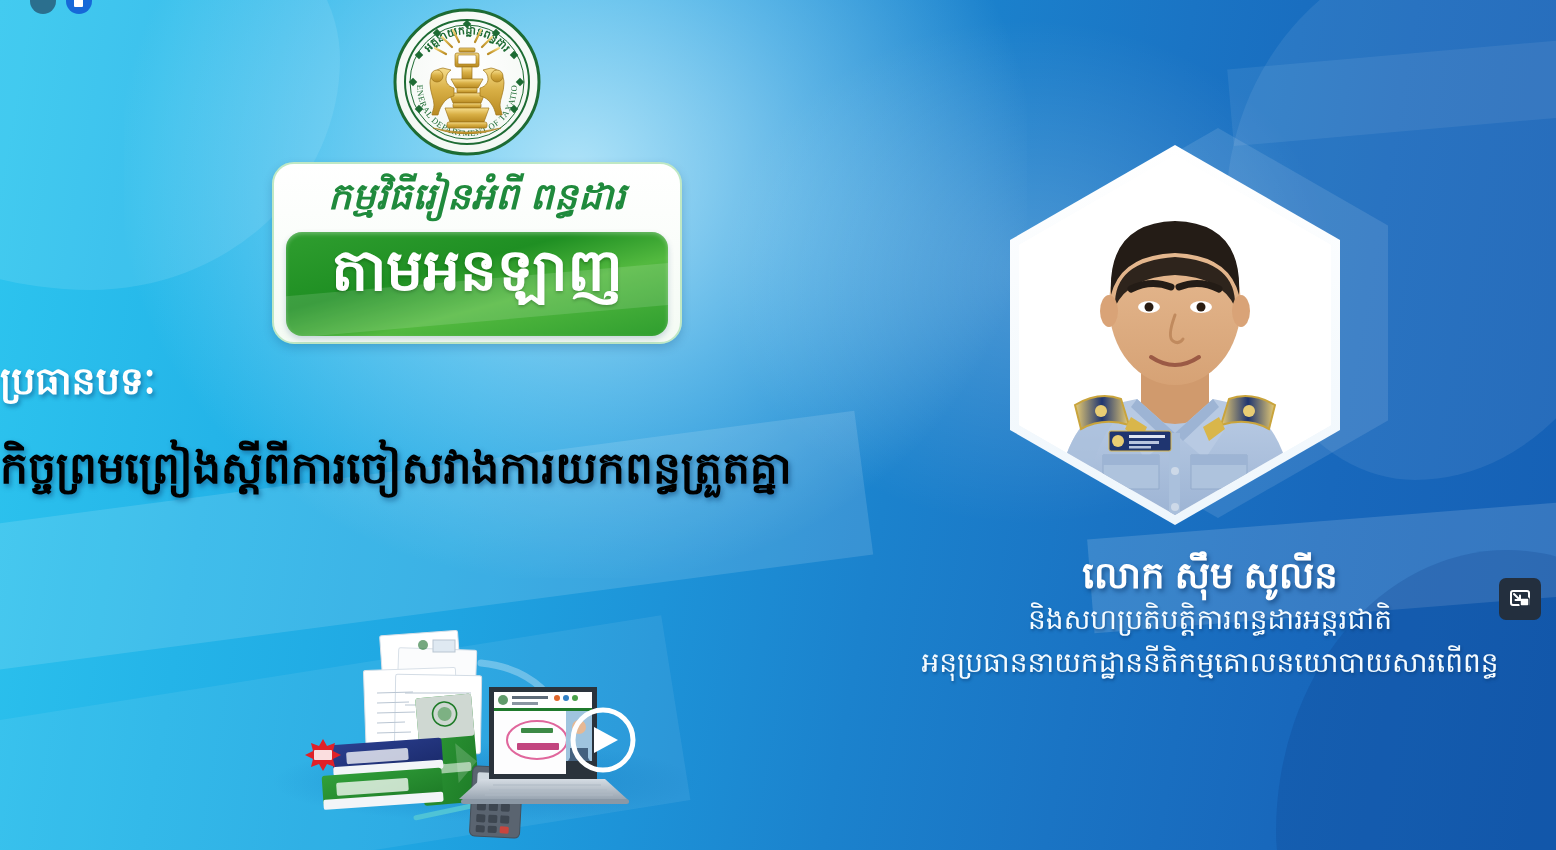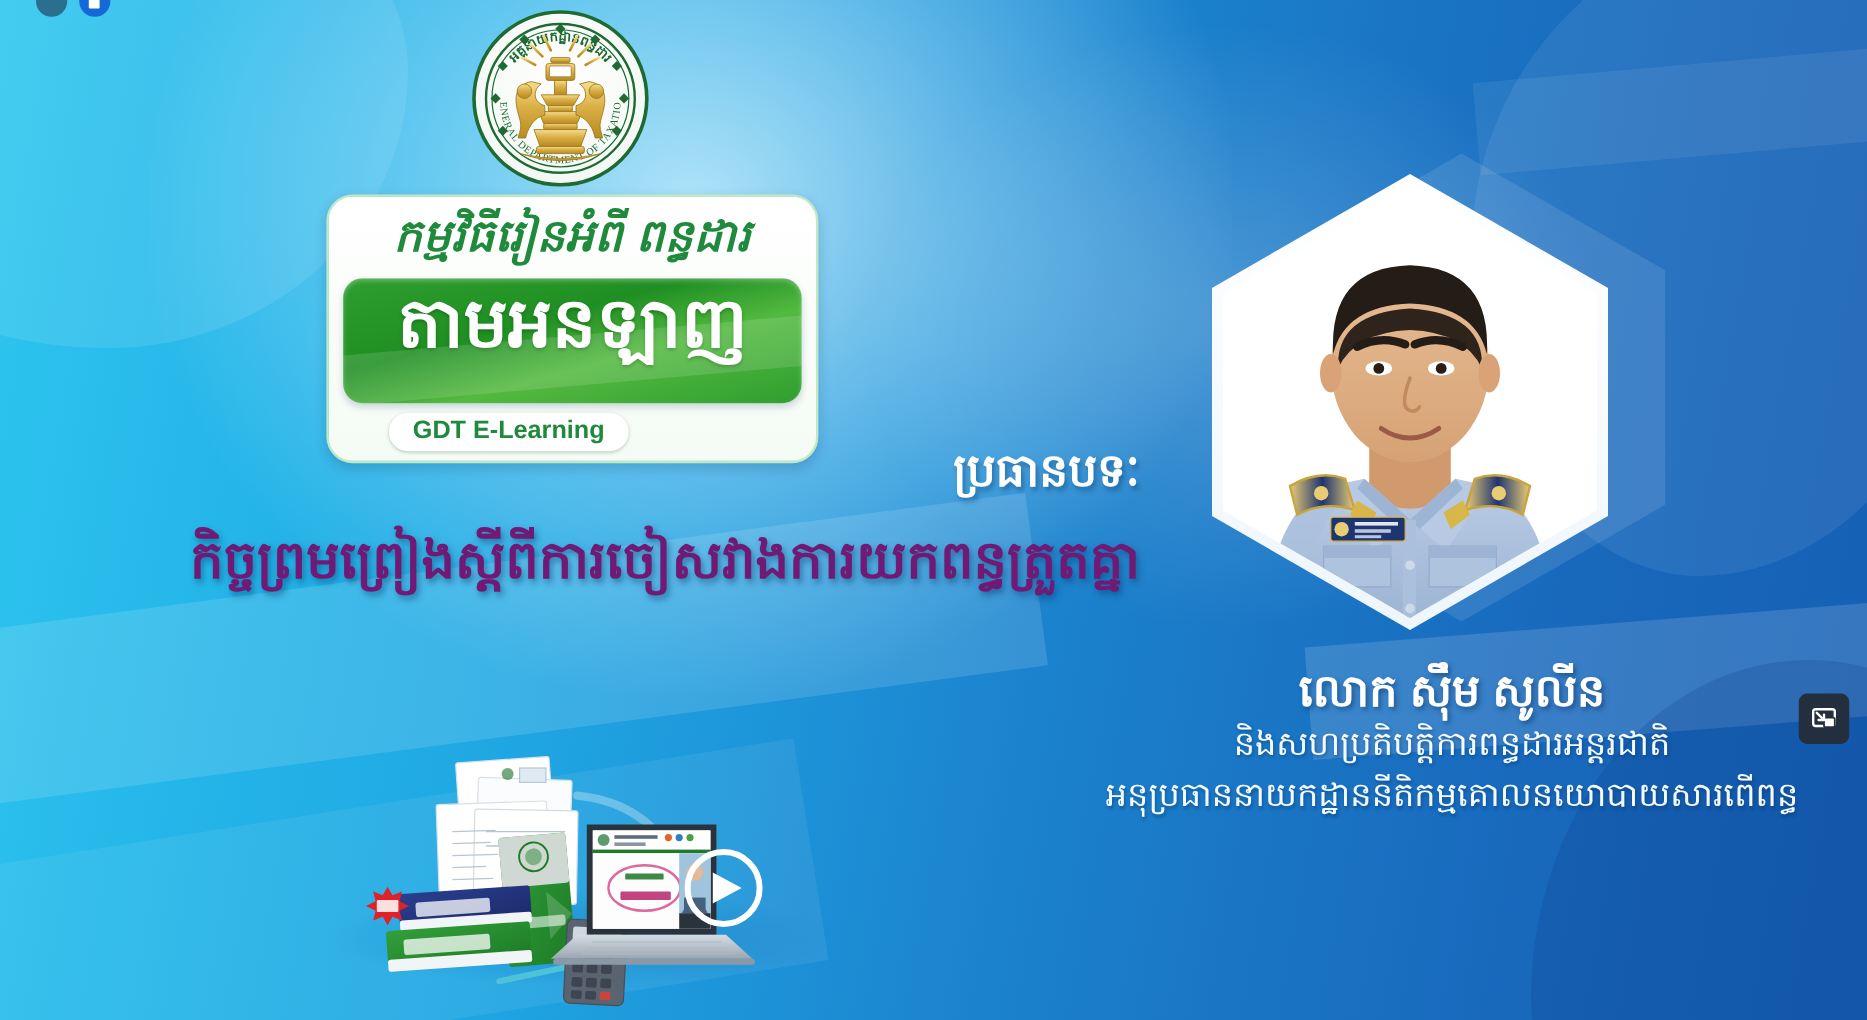--- a/index.html
+++ b/index.html
@@ -143,21 +143,21 @@
     position: absolute;
     left: 393px; top: 8px;
     width: 148px; height: 148px;
   }
   .emblem svg { display: block; width: 100%; height: 100%; }
 
   
   .logo-card {
     position: absolute;
     left: 272px; top: 162px;
-    width: 410px; height: 224px;
+    width: 410px; height: 182px;
     background: linear-gradient(#ffffff, #f4fbf4);
     border-radius: 22px;
     box-shadow: 0 4px 10px rgba(10,60,110,.22);
     border: 2px solid #bfe8c4;
   }
   .logo-line1 {
     position: absolute;
     left: 0; right: 0; top: 8px;
     text-align: center;
     font-size: 37px;
@@ -207,36 +207,35 @@
     color: #1f8a3c;
     white-space: nowrap;
     box-shadow: 0 1px 3px rgba(0,60,0,.25);
   }
 
   
   .topic-label {
     position: absolute;
     left: 0; top: 356px;
     width: 950px;
-    text-align: right;
+    text-align: left;
     font-size: 38px;
     font-weight: bold;
     color: #ffffff;
     text-shadow: 2px 3px 4px rgba(8,60,110,.45);
     line-height: 1.35;
-    margin-top: 12px;
   }
   .topic-title {
     position: absolute;
     left: 0; top: 438px;
     width: 950px;
-    text-align: right;
+    text-align: left;
     font-size: 44px;
     font-weight: bold;
-    color: #701a75;
+    color: #000000;
     text-shadow: 2px 3px 5px rgba(8,60,110,.5);
     line-height: 1.35;
     white-space: nowrap;
   }
   .topic-sub {
     position: absolute;
     left: 0; top: 515px;
     width: 950px;
     text-align: center;
     font-size: 36px;
@@ -417,21 +416,20 @@
 
         <path d="M40 120 q34 12 68 0 q-34 8 -68 0 z" fill="url(#gold)" stroke="#9d7418" stroke-width="0.6"></path>
       </svg>
     </div>
 
     <div class="logo-card">
       <div class="logo-line1">កម្មវិធីរៀនអំពី ពន្ធដារ</div>
       <div class="logo-green">
         <div class="logo-line2">តាមអនឡាញ</div>
       </div>
-      <div class="logo-pill">GDT E-Learning</div>
     </div>
 
     <div class="topic-label">ប្រធានបទៈ</div>
     <div class="topic-title">កិច្ចព្រមព្រៀងស្តីពីការចៀសវាងការយកពន្ធត្រួតគ្នា</div>
 
     <div class="illus">
       <svg viewBox="0 0 380 225" xmlns="http://www.w3.org/2000/svg">
         <defs>
           <linearGradient id="bbook" x1="0" y1="0" x2="1" y2="1">
             <stop offset="0%" stop-color="#2b3f8f"></stop>

